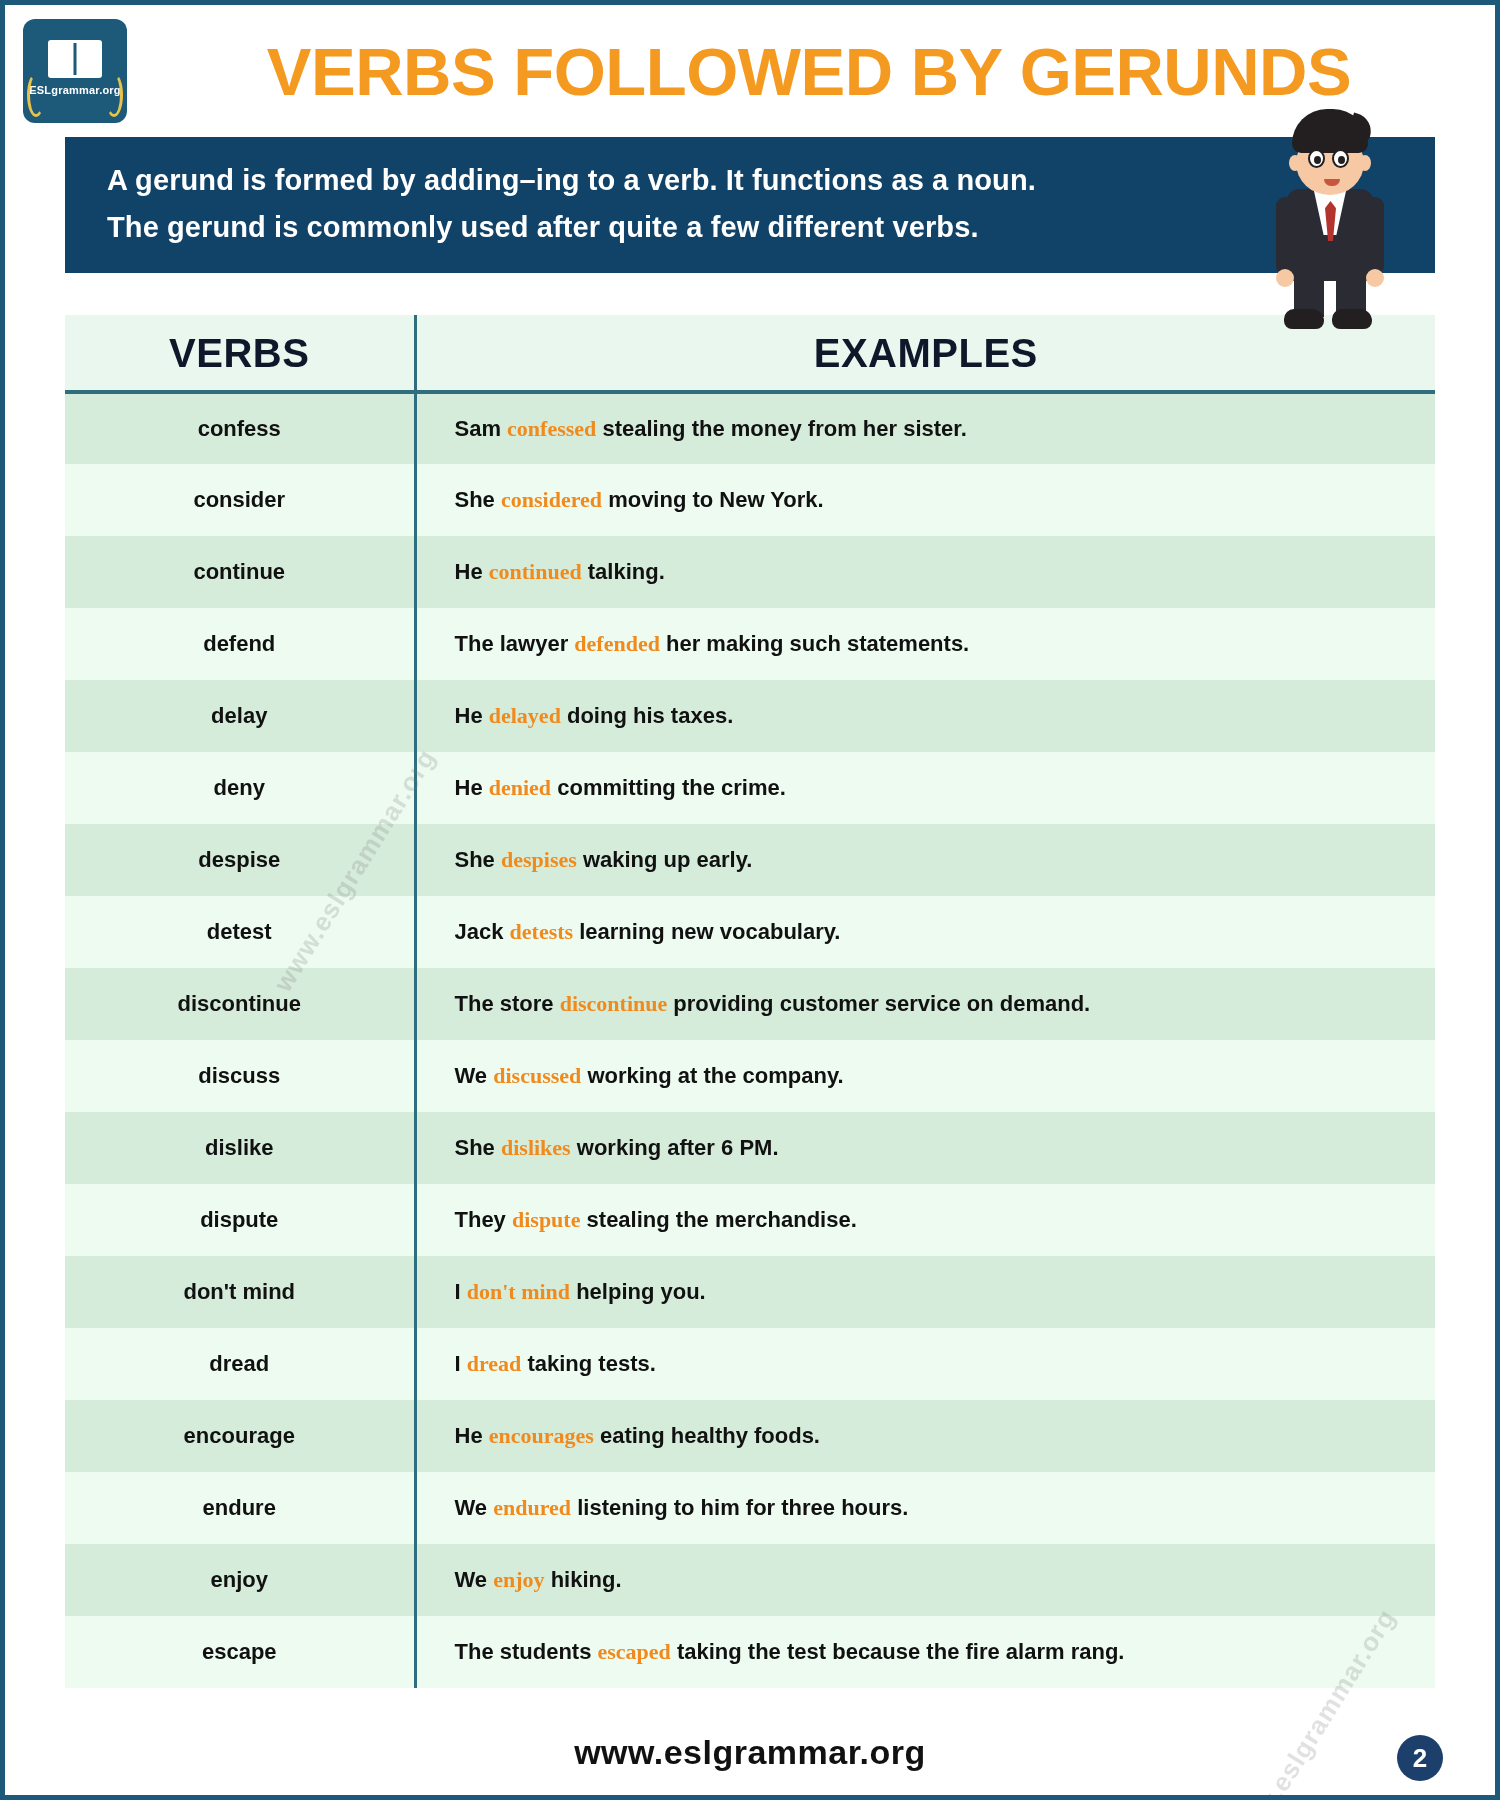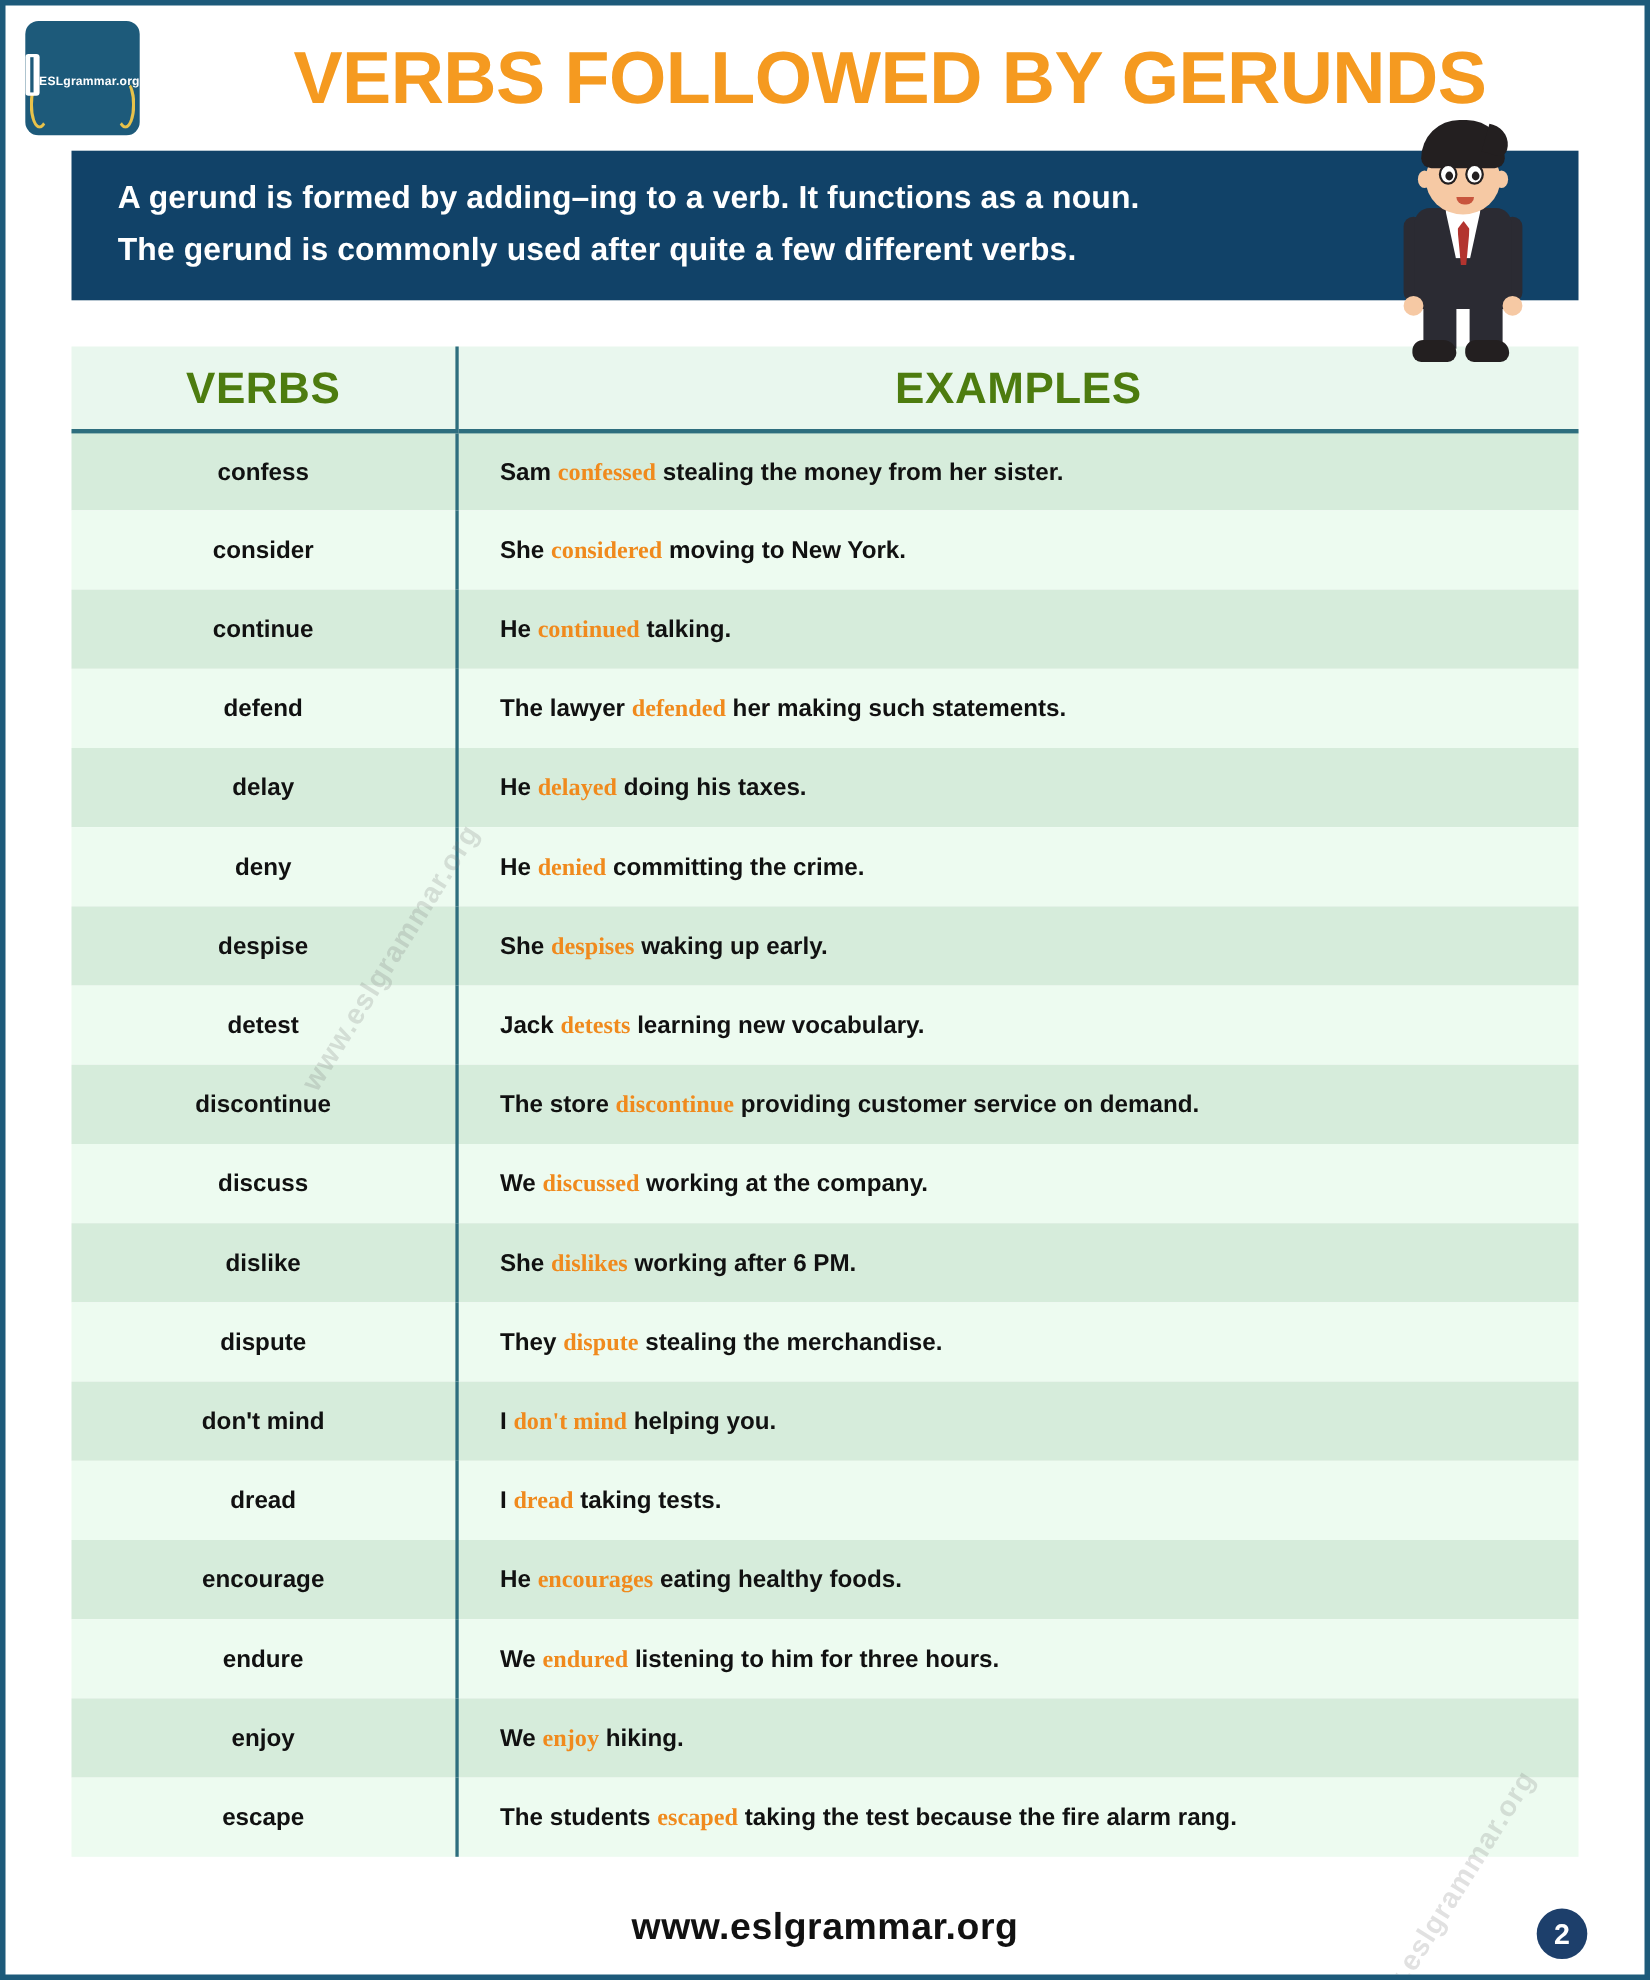--- a/index.html
+++ b/index.html
@@ -26,21 +26,21 @@
     align-items: center;
     padding: 0 18px;
   }
   .logo {
     width: 104px;
     height: 104px;
     flex: 0 0 104px;
     border-radius: 12px;
     background: #1d5a7a;
     display: flex;
-    flex-direction: row;
+    flex-direction: column;
     align-items: center;
     justify-content: center;
     position: relative;
     overflow: hidden;
   }
   .logo .book {
     width: 54px;
     height: 38px;
     background: #ffffff;
     border-radius: 3px;
@@ -183,21 +183,21 @@
     position: relative;
   }
   table {
     width: 100%;
     border-collapse: collapse;
     table-layout: fixed;
   }
   thead th {
     font-size: 40px;
     font-weight: bold;
-    color: #4d7c0f;
+    color: #0f172a;
     padding: 16px 0 14px 0;
     background: #e9f7ee;
     border-bottom: 4px solid #2e6e7e;
     text-align: center;
     letter-spacing: .5px;
   }
   thead th.col-verbs { width: 350px; border-right: 3px solid #2e6e7e; background:#e9f7ee; }
   thead th.col-examples { background:#e9f7ee; }
 
   tbody td {

